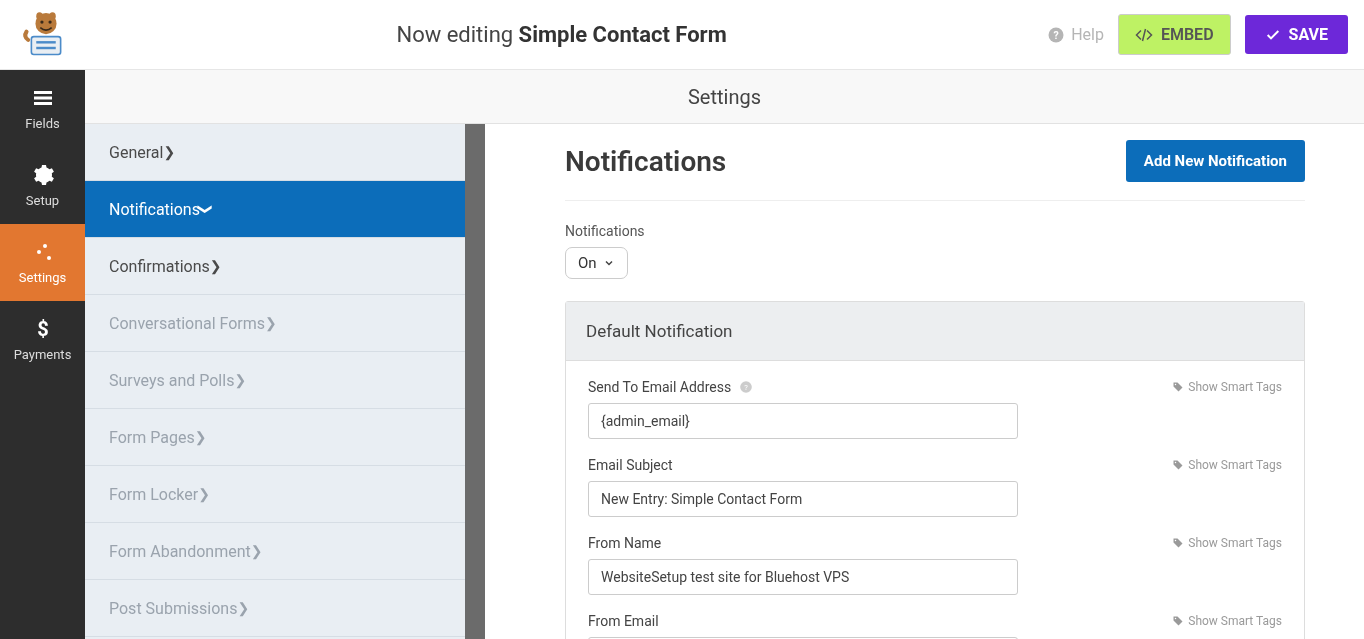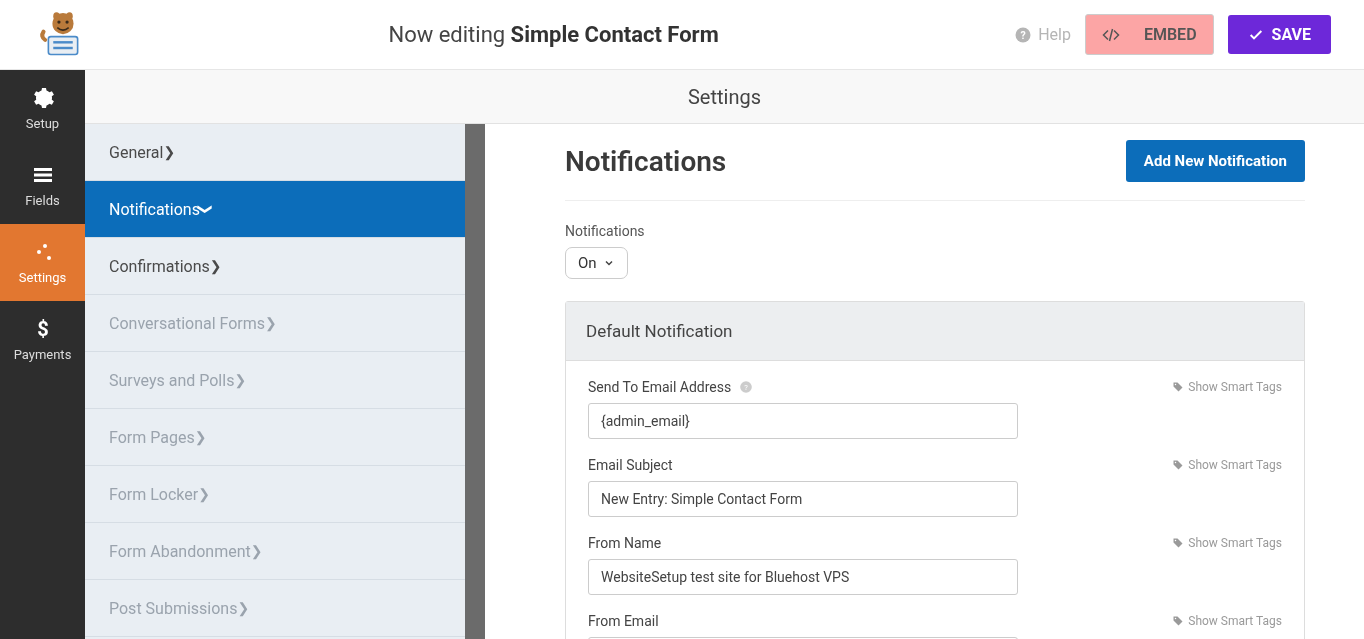--- a/index.html
+++ b/index.html
@@ -1,26 +1,26 @@
 <!DOCTYPE html>
 <html><head>
 <meta charset="utf-8">
 <style>
 * { margin: 0; padding: 0; box-sizing: border-box; font-family: -apple-system, BlinkMacSystemFont, "Segoe UI", Roboto, "Helvetica Neue", Arial, sans-serif; }
 html, body { height: 100%; background: #fff; color: #333; }
 .app { width: 1364px; height: 639px; position: relative; overflow: hidden; }
 
 
-.topbar { height: 70px; border-bottom: 1px solid #e6e6e6; display: flex; align-items: center; padding: 0 33px; }
+.topbar { height: 70px; border-bottom: 1px solid #e6e6e6; display: flex; align-items: center; padding: 0 16px; }
 .logo { width: 60px; height: 56px; display:flex; align-items:center; justify-content:center; }
 .editing-title { flex: 1; text-align: center; font-size: 22px; color: #444; }
 .editing-title .strong { font-weight: 700; color: #333; }
 .actions { display: flex; align-items: center; gap: 14px; }
 .help-link { color: #b5b5b5; font-size: 16px; display:flex; align-items:center; gap:6px; cursor:pointer; }
-.btn-embed { border: 1px solid #ccc; background: #fca5a5; color: #555; padding: 10px 16px; font-size: 16px; border-radius: 3px; display:flex; align-items:center; gap:24px; cursor:pointer; font-weight:600; }
+.btn-embed { border: 1px solid #ccc; background: #bef264; color: #555; padding: 10px 16px; font-size: 16px; border-radius: 3px; display:flex; align-items:center; gap:8px; cursor:pointer; font-weight:600; }
 .btn-save { background: #6d28d9; color: #fff; border:none; padding: 10px 20px; font-size: 16px; border-radius: 3px; display:flex; align-items:center; gap:8px; cursor:pointer; font-weight:700; }
 
 
 .section-header { height: 54px; text-align: center; font-size: 20px; color: #444; border-bottom: 1px solid #e2e2e2; display:flex; align-items:center; justify-content:center; background:#f8f8f8; margin-left:85px; }
 
 
 .rail { position:absolute; top:70px; left:0; width:85px; height: calc(100% - 70px); background:#2d2d2d; color:#fff; }
 .rail-item { height:77px; display:flex; flex-direction:column; align-items:center; justify-content:center; gap:6px; cursor:pointer; font-size:13px; color:#ddd; }
 .rail-item.active { background:#e27730; color:#fff; }
 .rail-item svg { width:24px; height:24px; fill:#fff; }
@@ -99,31 +99,31 @@
             <path d="M4 12l5 5L20 6"></path>
           </svg>
         <span>SAVE</span>
       </button>
     </div>
   </div>
 
   <div class="rail">
     <div class="rail-item">
       <svg viewBox="0 0 24 24">
-          <path d="M12 8a4 4 0 100 8 4 4 0 000-8zm9 4a7.9 7.9 0 00-.2-1.7l2.1-1.6-2-3.4-2.5 1a8 8 0 00-2.9-1.7L15 2h-4l-.5 2.6a8 8 0 00-2.9 1.7l-2.5-1-2 3.4 2.1 1.6A7.9 7.9 0 005 12c0 .6.1 1.1.2 1.7l-2.1 1.6 2 3.4 2.5-1a8 8 0 002.9 1.7L11 22h4l.5-2.6a8 8 0 002.9-1.7l2.5 1 2-3.4-2.1-1.6c.1-.6.2-1.1.2-1.7z"></path>
-        </svg>
-      <span>Setup</span>
-    </div>
-    <div class="rail-item">
-      <svg viewBox="0 0 24 24">
           <rect x="3" y="5" width="18" height="3"></rect>
           <rect x="3" y="10.5" width="18" height="3"></rect>
           <rect x="3" y="16" width="18" height="3"></rect>
         </svg>
       <span>Fields</span>
+    </div>
+    <div class="rail-item">
+      <svg viewBox="0 0 24 24">
+          <path d="M12 8a4 4 0 100 8 4 4 0 000-8zm9 4a7.9 7.9 0 00-.2-1.7l2.1-1.6-2-3.4-2.5 1a8 8 0 00-2.9-1.7L15 2h-4l-.5 2.6a8 8 0 00-2.9 1.7l-2.5-1-2 3.4 2.1 1.6A7.9 7.9 0 005 12c0 .6.1 1.1.2 1.7l-2.1 1.6 2 3.4 2.5-1a8 8 0 002.9 1.7L11 22h4l.5-2.6a8 8 0 002.9-1.7l2.5 1 2-3.4-2.1-1.6c.1-.6.2-1.1.2-1.7z"></path>
+        </svg>
+      <span>Setup</span>
     </div>
     <div class="rail-item active">
       <svg viewBox="0 0 24 24">
           <path d="M3 6h10M17 6h4M3 12h4M11 12h10M3 18h14M21 18h0"></path>
           <circle cx="14" cy="6" r="2"></circle>
           <circle cx="8" cy="12" r="2"></circle>
           <circle cx="18" cy="18" r="2"></circle>
         </svg>
       <span>Settings</span>
     </div>

